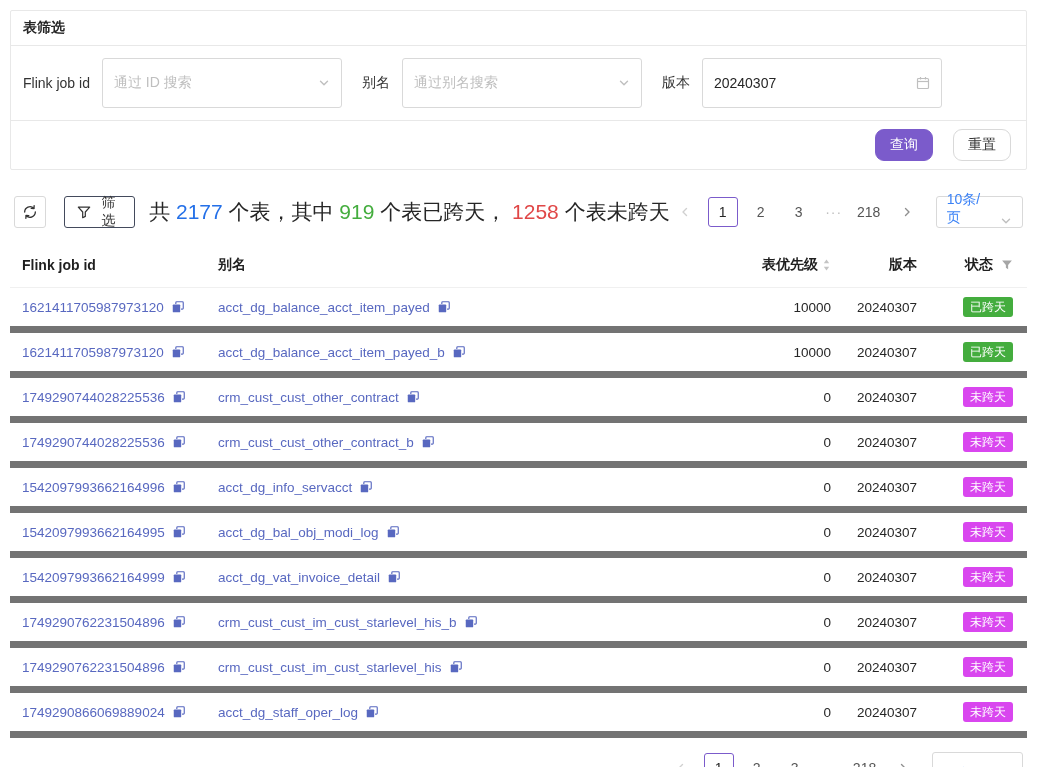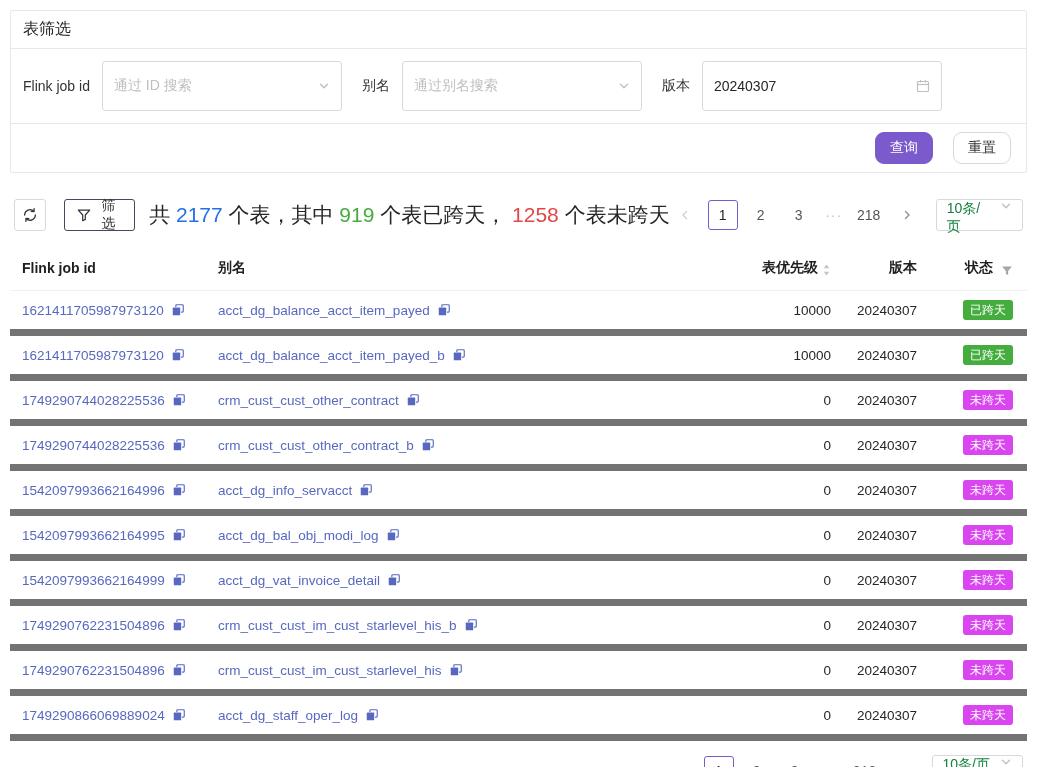--- a/index.html
+++ b/index.html
@@ -6,21 +6,21 @@
   html, body { background: #fff; }
   body {
     width: 1037px; min-height: 767px;
     font-family: "Liberation Sans", sans-serif;
     font-size: 14px; color: #262626;
   }
   .page { width: 1037px; padding: 10px; }
 
   
   .filter-card { border: 1px solid #e8e8e8; border-radius: 2px; background: #fff; }
-  .card-title { padding: 8px 12px; border-bottom: 1px solid #e8e8e8; font-size: 16px; color: #262626; }
+  .card-title { padding: 8px 12px; border-bottom: 1px solid #e8e8e8; font-size: 14px; color: #262626; font-weight: bold; }
   .filter-fields { display: flex; align-items: center; padding: 12px; border-bottom: 1px solid #e8e8e8; }
   .field-label { color: #333; margin-right: 12px; white-space: nowrap; }
   .field-group { display: flex; align-items: center; }
   .field-group + .field-group { margin-left: 20px; }
   .select-box, .date-box {
     width: 240px; height: 50px; border: 1px solid #d9d9d9; border-radius: 3px;
     display: flex; align-items: center; justify-content: space-between;
     padding: 0 11px; background: #fff; cursor: pointer;
   }
   .placeholder { color: #bfbfbf; }
@@ -57,36 +57,36 @@
     min-width: 30px; height: 30px; border: none; background: transparent; border-radius: 3px;
     display: inline-flex; align-items: center; justify-content: center; font-size: 14px; color: #555;
     cursor: pointer; font-family: "Liberation Sans", sans-serif;
   }
   .pg-arrow.prev { color: #d0d0d0; }
   .pg-arrow.next { color: #8f8f8f; }
   .pg-item.active { border: 1px solid #7b5bcb; color: #262626; background: #fff; }
   .pg-ellipsis { color: #bfbfbf; min-width: 24px; text-align: center; letter-spacing: 1px; cursor: pointer; }
   .page-size {
     height: 32px; border: 1px solid #d9d9d9; border-radius: 3px; background: #fff;
-    display: inline-flex; align-items: flex-start; gap: 10px; padding: 0 10px; margin-left: 6px;
-    color: #15803d; cursor: pointer;
+    display: inline-flex; align-items: flex-end; gap: 10px; padding: 0 10px; margin-left: 6px;
+    color: #3b82f6; cursor: pointer;
   }
 
   
   .table { margin-top: 16px; }
   .tr, .thead-row {
     display: grid;
     grid-template-columns: 196px 1fr 110px 86px 96px;
     align-items: center;
     padding: 0 14px 0 12px;
   }
   .thead-row { padding-top: 12px; padding-bottom: 13px; border-bottom: 1px solid #f0f0f0; }
   .th { font-weight: 700; color: #1f1f1f; font-size: 14px; }
   .th.right, .td.right { text-align: right; justify-self: stretch; }
-  .th-flex { display: inline-flex; align-items: flex-end; gap: 4px; justify-content: flex-end; width: 100%; }
+  .th-flex { display: inline-flex; align-items: center; gap: 4px; justify-content: flex-end; width: 100%; }
   .tr { height: 45px; border-bottom: 7px solid #737373; }
   .td { font-size: 13.5px; color: #262626; }
   .link { color: #5868c0; text-decoration: none; cursor: pointer; }
   .copy { color: #5868c0; margin-left: 7px; display: inline-flex; vertical-align: -2px; cursor: pointer; }
   .badge {
     display: inline-block; padding: 3px 7px; border-radius: 3px; font-size: 12px;
     color: #fff; line-height: 14px;
   }
   .badge.crossed { background: #44ad3e; }
   .badge.uncrossed { background: #d946ef; }

